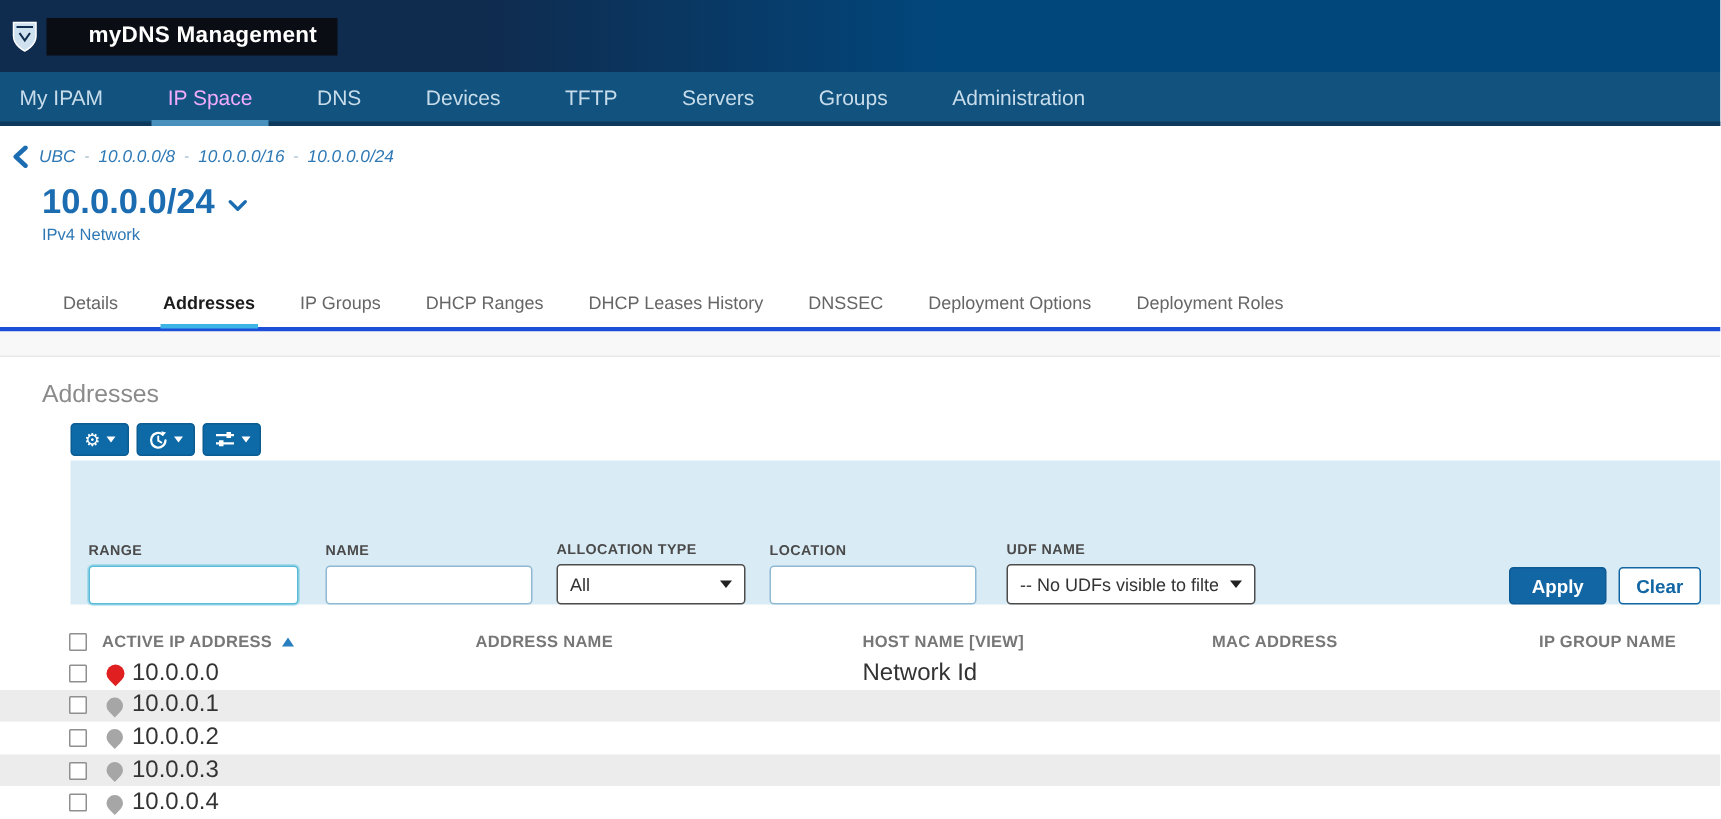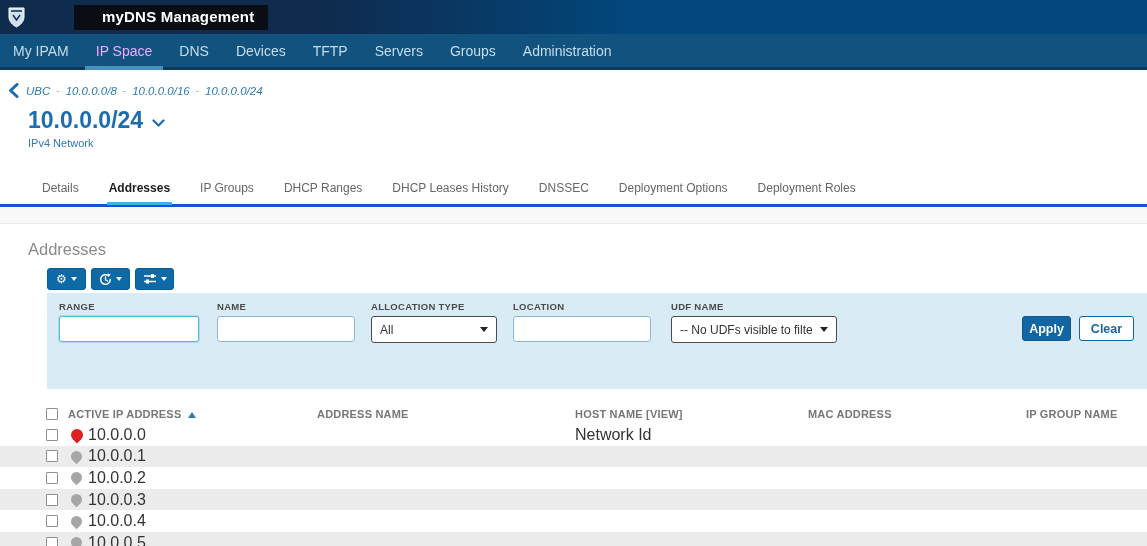--- a/index.html
+++ b/index.html
@@ -1,28 +1,28 @@
 <!DOCTYPE html>
 <html><head>
 <meta charset="utf-8">
 <style>
   * { margin:0; padding:0; box-sizing:border-box; }
   html,body { width:1147px; height:546px; overflow:hidden; background:#fff;
     font-family:"Liberation Sans", sans-serif; }
 
   
-  .topbar { height:34px; display:flex; align-items:center;
-    background:linear-gradient(90deg,#0f2b4e 0%,#0f2b4e 28%,#02477c 55%,#02477c 100%);gap:43px; }
+  .topbar { height:48px; display:flex; align-items:center;
+    background:linear-gradient(90deg,#0f2b4e 0%,#0f2b4e 28%,#02477c 55%,#02477c 100%); }
   .crest { width:17px; height:21px; margin:0 0 0 8px; flex:0 0 auto; }
   .app-title-box { margin-left:6px; background:#0a0d13; color:#fff; font-weight:bold;
     font-size:15px; padding:3px 14px 5px 28px; letter-spacing:0.2px; }
 
   
   .nav { height:36px; background:#11527e; display:flex; align-items:stretch;
-    padding-left:2px; border-bottom:3px solid #0d3a5c; }
+    padding-left:2px; border-bottom:3px solid #0d3a5c;gap:16px; }
   .nav-item { display:flex; align-items:center; padding:0 11px; margin-right:5px;
     color:#c7dcEA; color:#c7dcea; font-size:14px; cursor:pointer; position:relative; }
   .nav-item.active { color:#f0abfc; }
   .nav-item.active::after { content:""; position:absolute; left:0; right:0; bottom:-3px;
     height:4px; background:#4a90bd; }
 
   
   .crumb-row { display:flex; align-items:center; margin-top:13px; }
   .back-btn { width:26px; display:flex; justify-content:center; cursor:pointer; }
   .crumbs { display:flex; align-items:center; font-size:11.5px; color:#2e79b5; }
@@ -51,36 +51,36 @@
   .toolbar { display:flex; margin:9px 0 3px 47px; gap:5px; }
   .tb-btn { width:39px; height:22px; background:#0e6aa6; border:1px solid #0b5c92;
     border-radius:3px; display:flex; align-items:center; justify-content:center;
     gap:4px; cursor:pointer; color:#fff; }
   .tb-glyph { font-size:12px; line-height:1; color:#fff; }
   .caret-down-white { width:0; height:0; border-left:3.5px solid transparent;
     border-right:3.5px solid transparent; border-top:4px solid #fff; }
 
   
   .filter-panel { margin-left:47px; height:96px; background:#d9ebf4; padding:8px 10px 0 12px;
-    display:flex; align-items:flex-start; }
+    display:flex; align-items:flex-end; }
   .f-field { display:flex; flex-direction:column; }
   .f-label { font-size:9.5px; font-weight:bold; color:#4a4a4a; letter-spacing:0.3px;
     margin-bottom:4px; }
   .f-input { height:26px; border:1px solid #8fb9d2; border-radius:3px; background:#fff;
     font-size:12px; color:#333; padding:0 6px; outline:none;
     font-family:"Liberation Sans", sans-serif; }
   .f-input.focus-cyan { border:1px solid #56bcd8; box-shadow:0 0 0 1px rgba(86,188,216,.35); }
   .f-select { height:27px; border:1px solid #4d4d4d; border-radius:3px; background:#fff;
     display:flex; align-items:center; justify-content:space-between; padding:0 8px;
     font-size:12px; color:#333; cursor:pointer; }
   .caret-down-dark { width:0; height:0; border-left:4.5px solid transparent;
     border-right:4.5px solid transparent; border-top:5px solid #222; margin-left:8px; }
   .f-btns { display:flex; align-items:center; margin-left:auto; margin-top:15px; gap:8px;
     padding-right:3px; }
-  .btn-apply { width:49px; height:25px; background:#1266a4; border:1px solid #0d5a94;
+  .btn-apply { width:65px; height:25px; background:#1266a4; border:1px solid #0d5a94;
     border-radius:3px; color:#fff; font-weight:bold; font-size:12.5px; cursor:pointer;
     font-family:"Liberation Sans", sans-serif; }
   .btn-clear { width:55px; height:25px; background:#fff; border:1.5px solid #1266a4;
     border-radius:3px; color:#1266a4; font-weight:bold; font-size:12.5px; cursor:pointer;
     font-family:"Liberation Sans", sans-serif; }
 
   
   .table { margin-top:15px; }
   .t-header { display:grid; grid-template-columns:22px 249px 258px 233px 218px 1fr;
     padding-left:46px; height:20px; align-items:center; }

